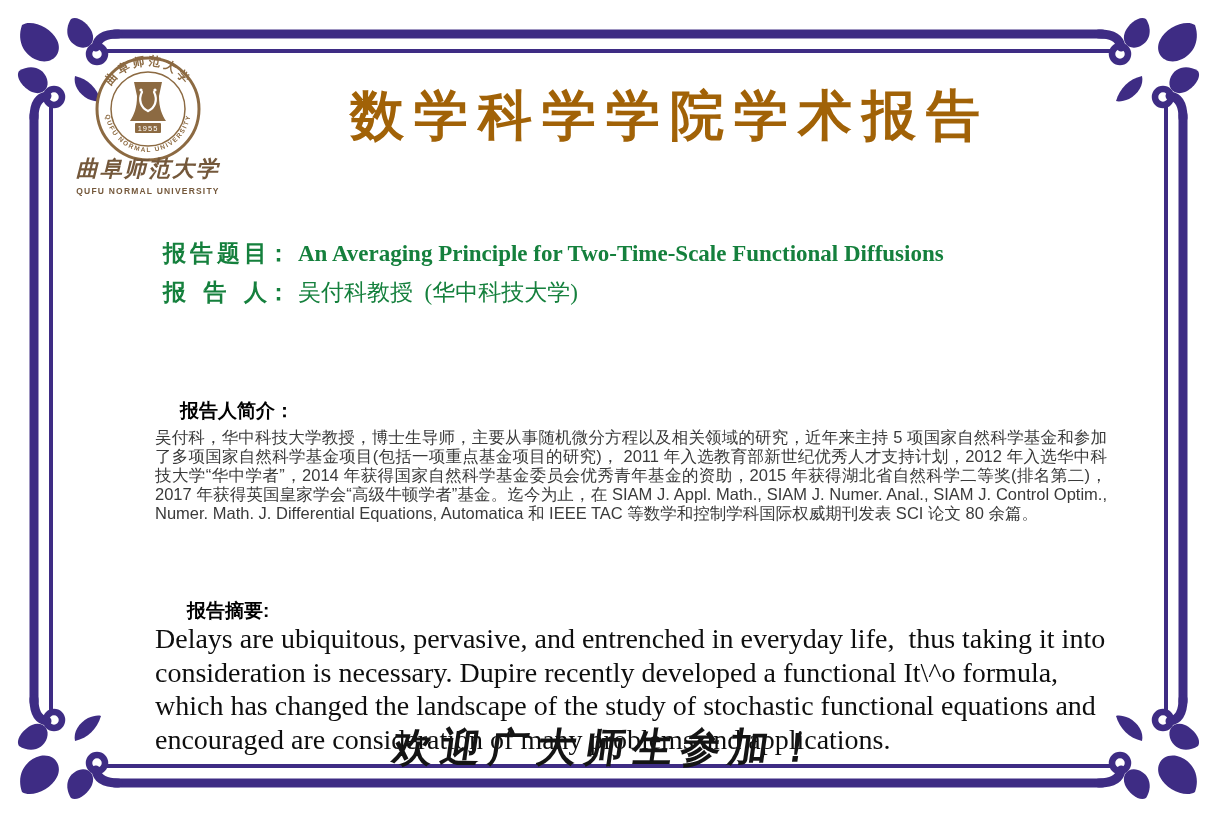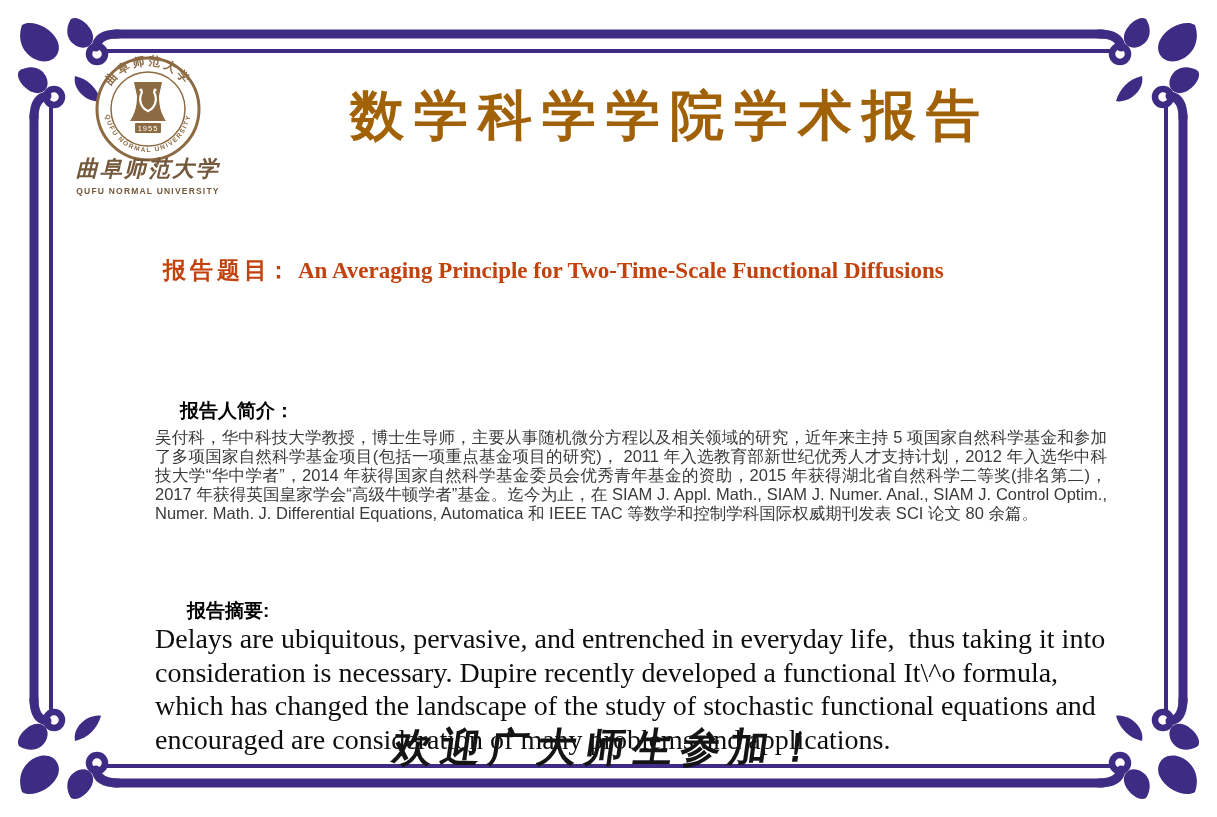--- a/index.html
+++ b/index.html
@@ -24,21 +24,21 @@
   .seal-year{font-size:7.5px;fill:#ffffff;letter-spacing:1px;}
   .name-cn{font-size:22px;fill:var(--seal-dark);font-weight:bold;font-style:italic;letter-spacing:2px;font-family:"Liberation Serif",serif;}
   .name-en{font-size:8.5px;fill:var(--seal-dark);font-weight:bold;letter-spacing:1.2px;}
 
   
   .main-title{position:absolute;left:255px;top:80px;width:830px;text-align:center;
     font-size:54px;font-weight:900;color:#a16207;letter-spacing:10px;
     font-family:"Liberation Serif",serif;}
 
   
-  .details{position:absolute;left:163px;top:234px;width:960px;font-size:23px;color:#c2410c;margin-top:17px;}
+  .details{position:absolute;left:163px;top:234px;width:960px;font-size:23px;color:#15803d;}
   .detail-row{height:39px;line-height:39px;white-space:nowrap;}
   .lbl{display:inline-block;width:104px;text-align:justify;text-align-last:justify;
     font-weight:700;vertical-align:top;}
   .colon{font-weight:700;}
   .val{white-space:pre-wrap;padding-left:8px;font-family:"Liberation Serif",serif;}
   .val-en-title{font-weight:bold;font-size:23px;}
 
   
   .bio-heading{position:absolute;left:163px;top:398px;font-size:19px;font-weight:bold;color:#000;margin-left:17px;}
   .bio-text{position:absolute;left:155px;top:428px;width:952px;font-size:16.5px;
@@ -108,20 +108,23 @@
     <text class="name-cn" x="73" y="124" text-anchor="middle">曲阜师范大学</text>
     <text class="name-en" x="73" y="142" text-anchor="middle">QUFU NORMAL UNIVERSITY</text>
   </svg>
 
   <div class="main-title">数学科学学院学术报告</div>
 
   <div class="details">
     <div class="detail-row">
       <span class="lbl">报告题目</span><span class="colon">：</span><span class="val val-en-title">An Averaging Principle for Two-Time-Scale Functional Diffusions</span>
     </div>
+    <div class="detail-row">
+      <span class="lbl">报告人</span><span class="colon">：</span><span class="val">吴付科教授  (华中科技大学)</span>
+    </div>
   </div>
 
   <div class="bio-heading">报告人简介：</div>
   <div class="bio-text">吴付科，华中科技大学教授，博士生导师，主要从事随机微分方程以及相关领域的研究，近年来主持 5 项国家自然科学基金和参加了多项国家自然科学基金项目(包括一项重点基金项目的研究)， 2011 年入选教育部新世纪优秀人才支持计划，2012 年入选华中科技大学“华中学者”，2014 年获得国家自然科学基金委员会优秀青年基金的资助，2015 年获得湖北省自然科学二等奖(排名第二)，2017 年获得英国皇家学会“高级牛顿学者”基金。迄今为止，在 SIAM J. Appl. Math., SIAM J. Numer. Anal., SIAM J. Control Optim., Numer. Math. J. Differential Equations, Automatica 和 IEEE TAC 等数学和控制学科国际权威期刊发表 SCI 论文 80 余篇。</div>
 
   <div class="abs-heading">报告摘要:</div>
   <div class="abs-text">Delays are ubiquitous, pervasive, and entrenched in everyday life,  thus taking it into consideration is necessary. Dupire recently developed a functional It\^o formula, which has changed the landscape of the study of stochastic functional equations and encouraged are consideration of many problems and applications.</div>
 
   <div class="footer">
     <span class="footer-text">欢迎广大师生参加！</span>

